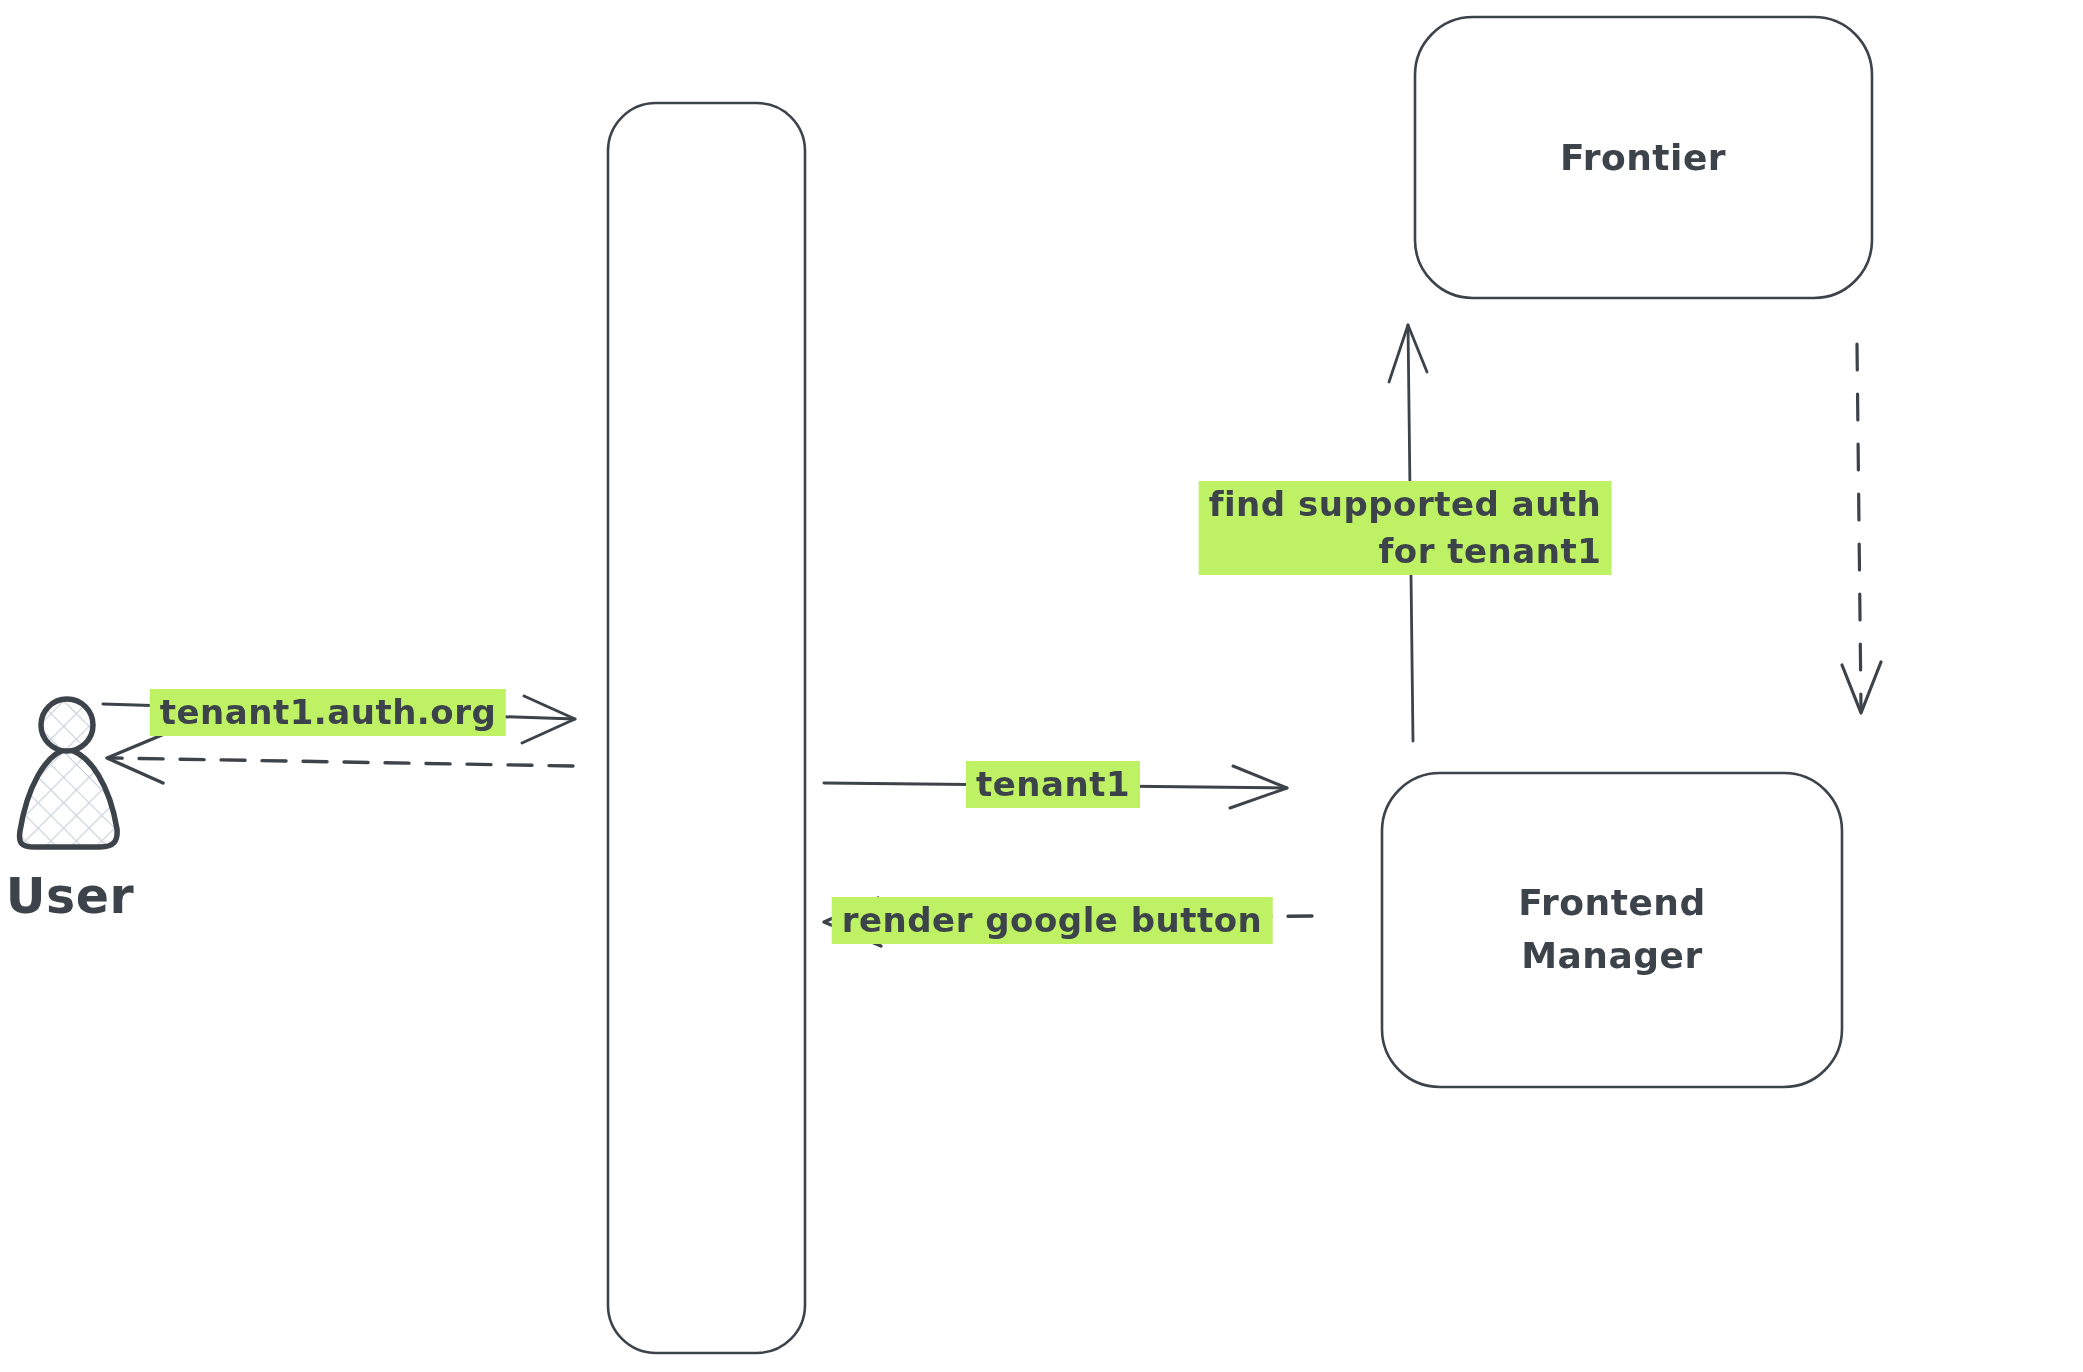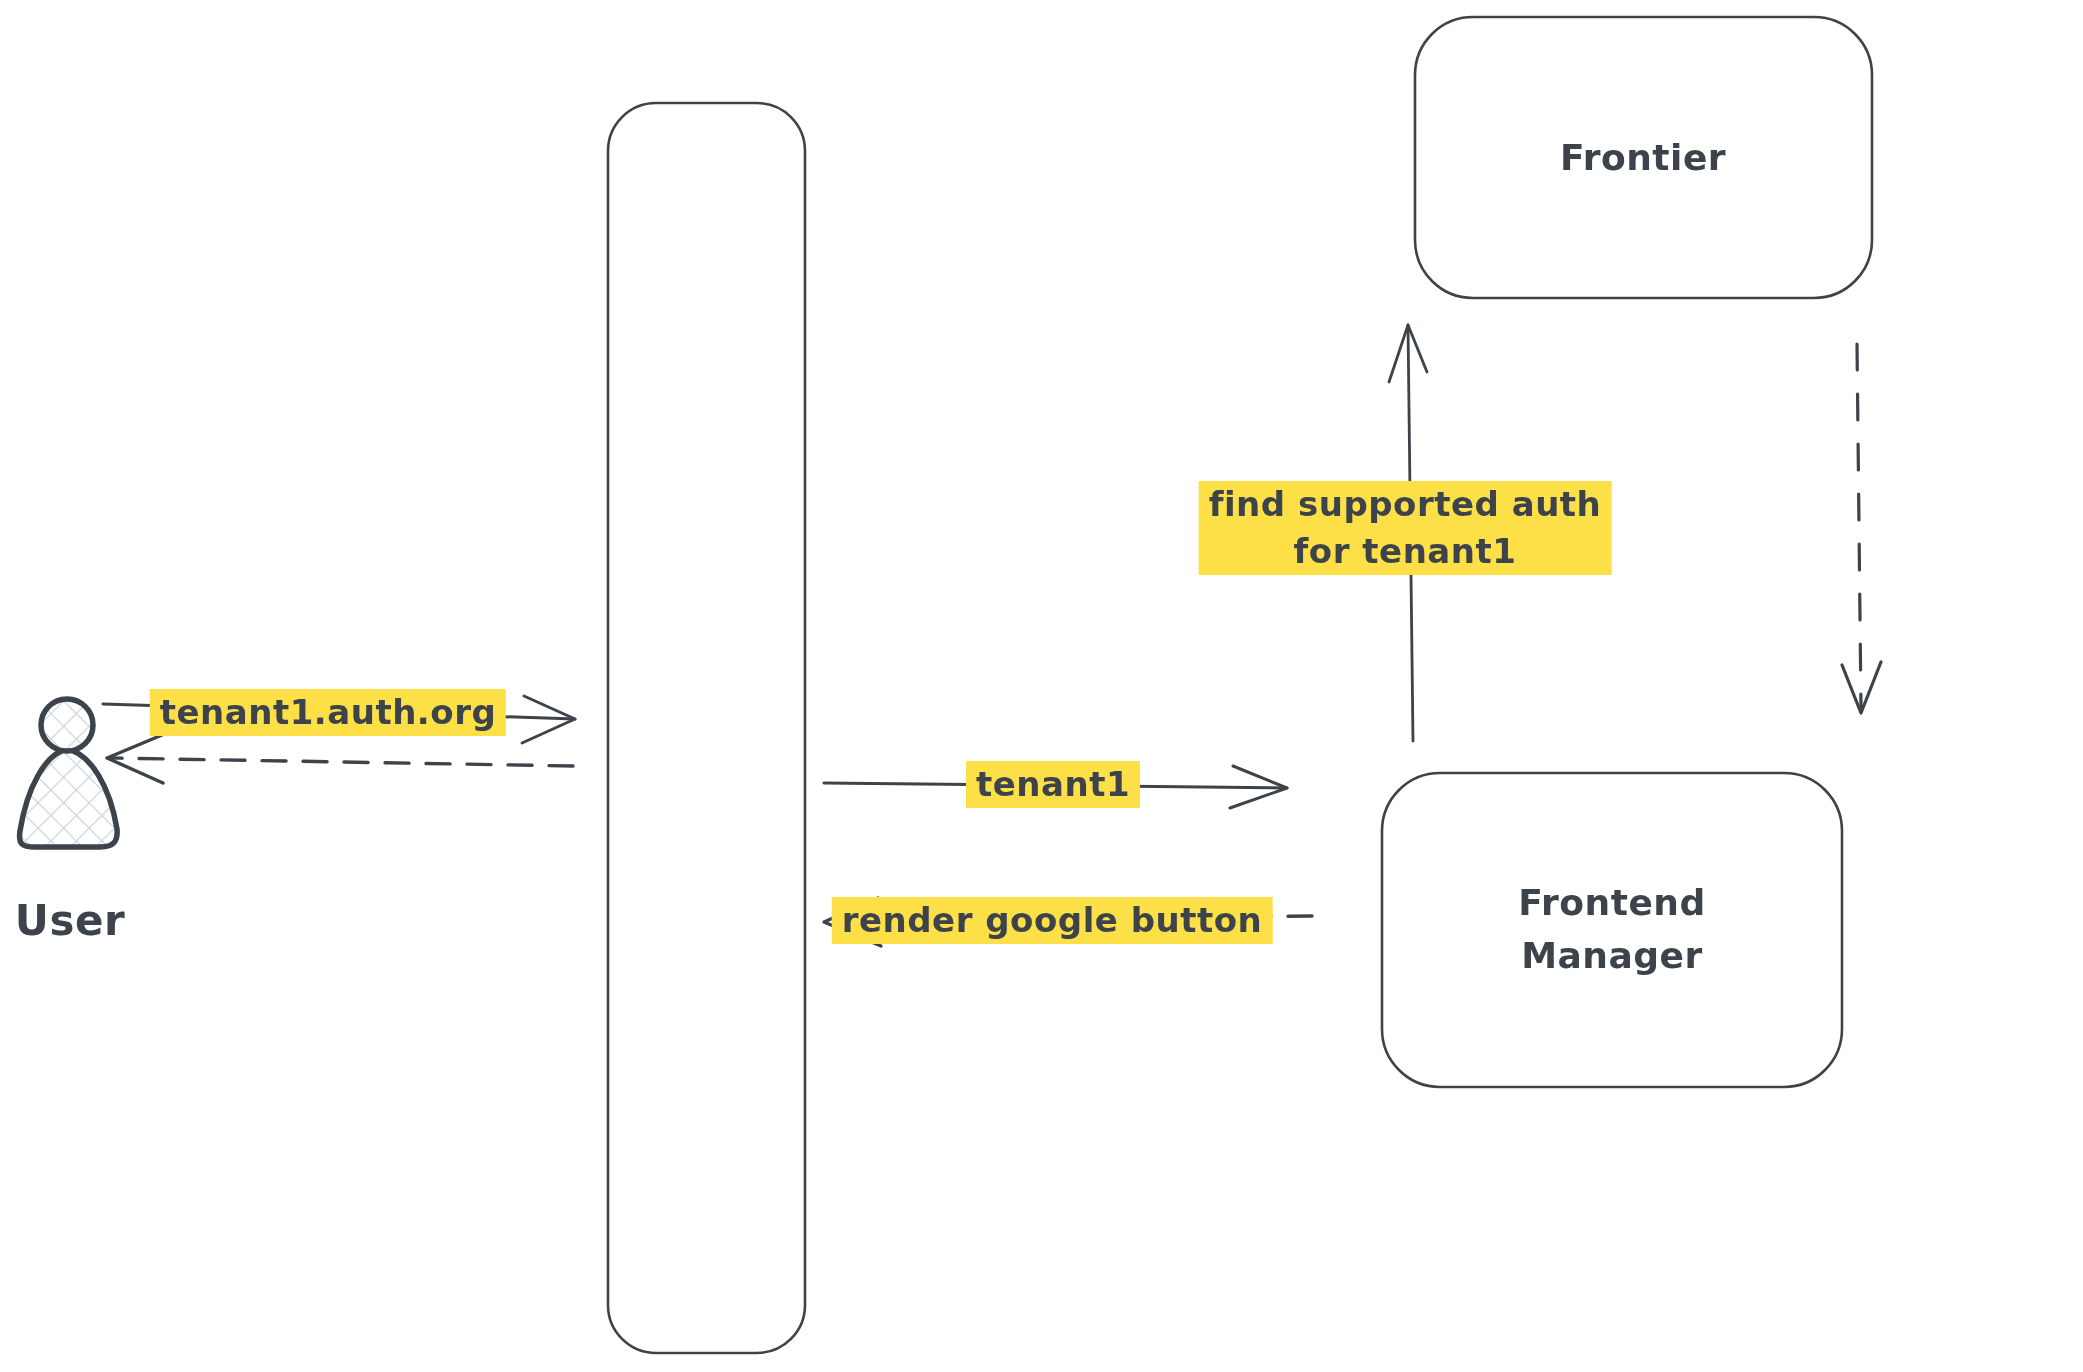--- a/index.html
+++ b/index.html
@@ -15,21 +15,21 @@
     position:absolute;
     z-index:2;
     transform:translateX(-50%);
     text-align:center;
     white-space:pre-line;
     color:#3d434a;
     font-weight:700;
     letter-spacing:0.5px;
   }
   .node-lbl{font-size:36px;line-height:1.38;}
-  .edge-lbl{font-size:34px;line-height:47px;background:#fde047;padding:0 10px;}
+  .edge-lbl{font-size:34px;line-height:47px;background:#bef264;padding:0 10px;text-align:right;}
 </style>
 </head>
 <body>
 
 <div id="canvas">
 
   <svg id="shapes" width="2083" height="1372" viewBox="0 0 2083 1372">
     <defs>
       <pattern id="crosshatch" width="18" height="18" patternUnits="userSpaceOnUse" patternTransform="rotate(45 0 0)">
         <rect width="18" height="18" fill="#ffffff"></rect>
@@ -73,21 +73,21 @@
       <line x1="1413" y1="741" x2="1408" y2="325"></line>
       <polyline points="1389,382 1408,325 1427,372"></polyline>
     </g>
 
     <g stroke="#3d434a" stroke-width="3.2" fill="none" stroke-linecap="round" stroke-linejoin="round">
       <line x1="1857" y1="344" x2="1861" y2="708" stroke-dasharray="26 24"></line>
       <polyline points="1842,665 1861,713 1881,662" stroke-dasharray="none"></polyline>
     </g>
   </svg>
 
-  <div class="lbl node-lbl" style="left:70px;top:892px;font-size:42px;">User</div>
+  <div class="lbl node-lbl" style="left:70px;top:863px;font-size:49px;">User</div>
 
 
   <div class="lbl node-lbl" style="left:1643px;top:133px;">Frontier</div>
 
   <div class="lbl node-lbl" style="left:1612px;top:876px;line-height:1.48;">Frontend
 Manager</div>
 
   <div class="lbl edge-lbl" style="left:328px;top:689px;">tenant1.auth.org</div>
 
   <div class="lbl edge-lbl" style="left:1053px;top:761px;">tenant1</div>

